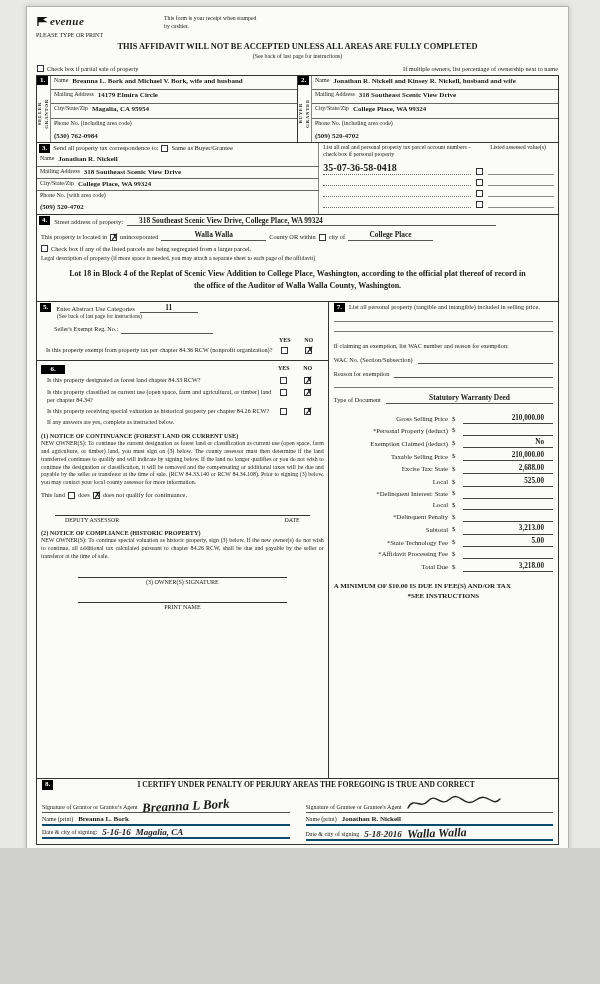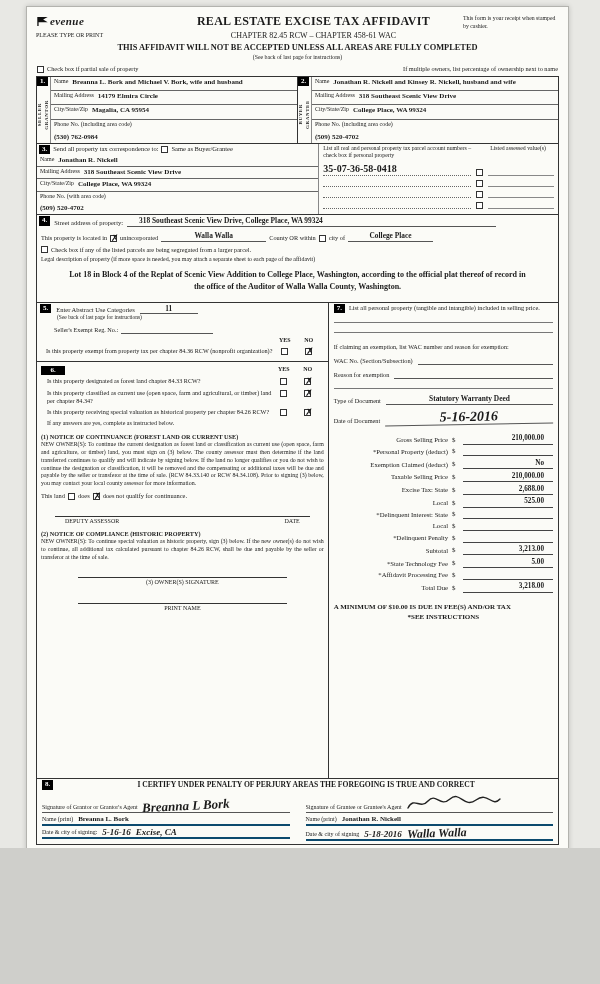--- a/index.html
+++ b/index.html
@@ -142,24 +142,20 @@
     <div class="hdr">
       <div class="hdr-left">
         <div class="logo">
           <svg viewBox="0 0 20 14">
               <path d="M2 0 L2 14 L4 14 L4 8 L18 8 L11 4 L18 0 Z" fill="#111"></path>
             </svg>
           <span class="logo-text">evenue</span>
         </div>
         <div class="please-type">PLEASE TYPE OR PRINT</div>
       </div>
-      <div class="hdr-center">
-        <div class="title">REAL ESTATE EXCISE TAX AFFIDAVIT</div>
-        <div class="chapter">CHAPTER 82.45 RCW – CHAPTER 458-61 WAC</div>
-      </div>
       <div class="hdr-right">This form is your receipt when stamped by cashier.</div>
     </div>
     <div class="warn">THIS AFFIDAVIT WILL NOT BE ACCEPTED UNLESS ALL AREAS ARE FULLY COMPLETED</div>
     <div class="warn-sub">(See back of last page for instructions)</div>
 
     <div class="toprow">
       <span class="cb"></span>
       <span>Check box if partial sale of property</span>
       <span class="grow"></span>
       <span>If multiple owners, list percentage of ownership next to name</span>
@@ -387,24 +383,20 @@
         <div class="s7-field">
           <span>Reason for exemption</span>
           <span class="s7-fill"></span>
         </div>
         <div class="bline"></div>
 
         <div class="s7-field">
           <span>Type of Document</span>
           <span class="s7-fill type-val">Statutory Warranty Deed</span>
         </div>
-        <div class="s7-field">
-          <span>Date of Document</span>
-          <span class="s7-fill date-val">5-16-2016</span>
-        </div>
 
         <div class="money">
           <div class="mrow">
               <span class="mlabel">Gross Selling Price</span>
               <span class="mcur">$</span>
               <span class="mval">210,000.00</span>
             </div>
           <div class="mrow">
               <span class="mlabel">*Personal Property (deduct)</span>
               <span class="mcur">$</span>
@@ -483,21 +475,21 @@
             <span class="lbl">Signature of Grantor or Grantor's Agent</span>
             <span class="script">Breanna L Bork</span>
           </div>
           <div class="s8-line">
             <span class="lbl">Name (print)</span>
             <span class="val">Breanna L. Bork</span>
           </div>
           <div class="s8-line">
             <span class="lbl">Date &amp; city of signing:</span>
             <span class="hand">5-16-16</span>
-            <span class="hand">Excise, CA</span>
+            <span class="hand">Magalia, CA</span>
           </div>
         </div>
         <div class="s8-col">
           <div class="s8-sigrow">
             <span class="lbl">Signature of Grantee or Grantee's Agent</span>
             <svg width="96" height="18" viewBox="0 0 96 18">
               <path d="M2 14 C8 2 14 16 22 7 S34 14 44 5 S58 15 70 6 S86 14 94 5" fill="none" stroke="#222" stroke-width="1.4" stroke-linecap="round"></path>
             </svg>
           </div>
           <div class="s8-line">

